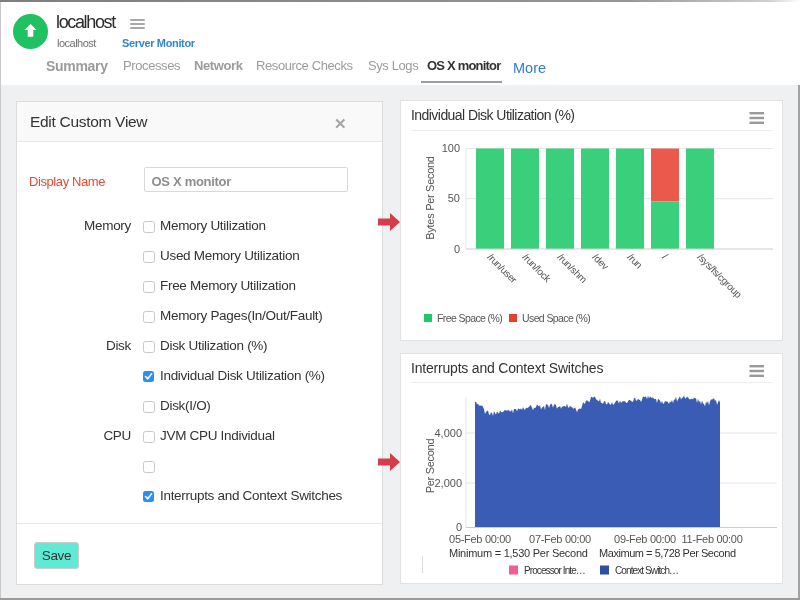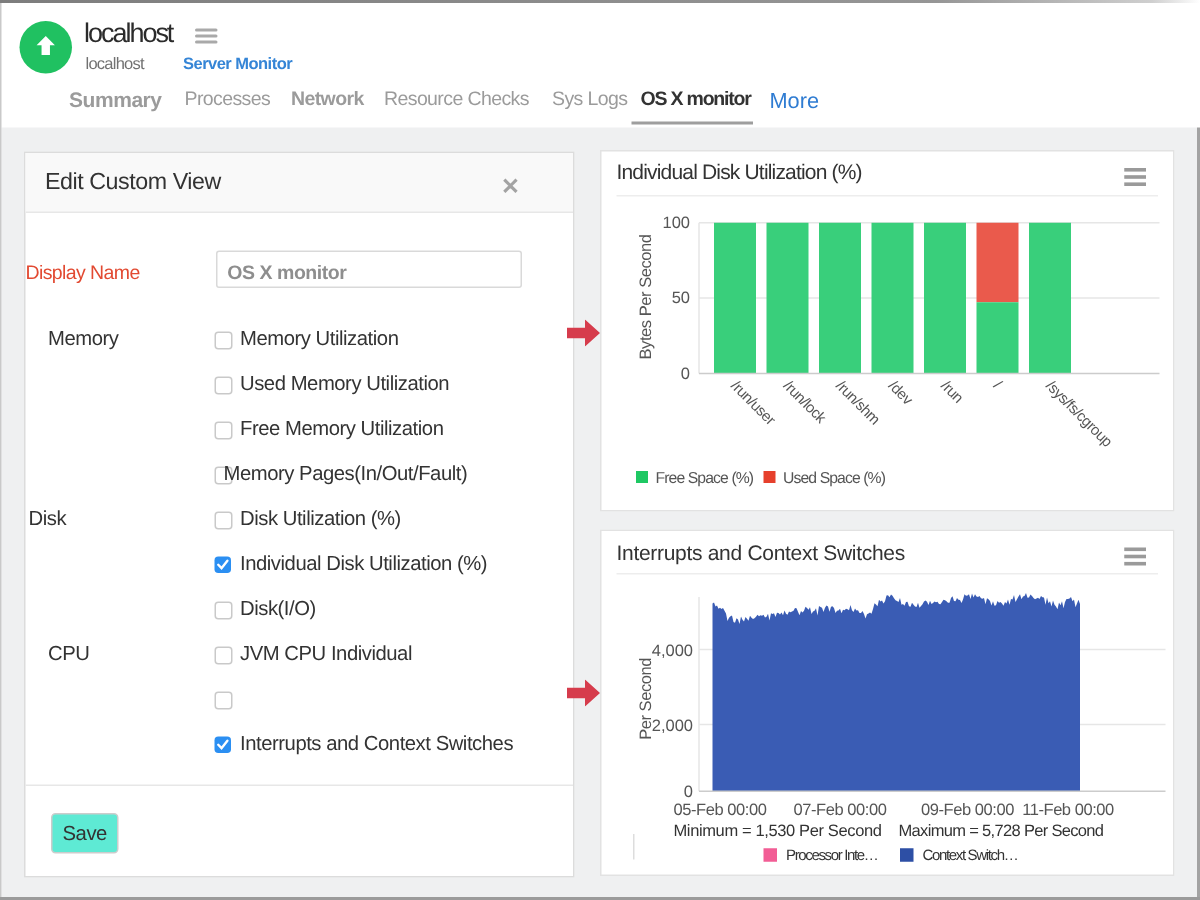--- a/index.html
+++ b/index.html
@@ -21,24 +21,24 @@
 .tab { top:58px; font-size:13px; color:#9b9b9b; font-weight:bold; letter-spacing:-0.4px; }
 #tabunder { left:421px; top:81px; width:81px; height:2px; background:#9e9e9e; }
 
 #content { left:1px; top:85px; width:797px; height:513px; background:#eff0f1; }
 
 #panel { left:16px; top:101px; width:367px; height:484px; background:#fff; border:1px solid #dcdcdc; }
 #phead { left:0; top:0; width:365px; height:40px; background:#f9f9f9; border-bottom:1px solid #e7e7e7; }
 #ptitle { left:13px; top:11px; font-size:15.5px; color:#333; letter-spacing:-0.3px; }
 #pclose { left:317px; top:12.5px; font-size:15px; color:#a3a3a3; font-weight:bold; }
 .flabel { font-size:13.5px; color:#333; letter-spacing:-0.3px; }
-#dnlabel { left:0px; top:72px; width:100px; text-align:left; font-size:13px; color:#e24a32; letter-spacing:-0.4px; }
+#dnlabel { left:0px; top:72px; width:100px; text-align:center; font-size:13px; color:#e24a32; letter-spacing:-0.4px; }
 #dninput { left:127px; top:64.5px; width:204px; height:25px; border:1px solid #d9d9d9; border-radius:2px;
   background:#fff; font-size:13px; color:#8e8e8e; font-weight:bold; line-height:28.5px; padding-left:6.5px; letter-spacing:-0.3px; }
-.grp { width:99px; text-align:left; }
+.grp { width:99px; text-align:right; }
 .cb { width:12px; height:12px; border:1px solid #c9c9c9; border-radius:2.5px; background:#fff; }
 .cbon { width:11px; height:11px; border-radius:2.5px; background:#2b8ff2; }
 .cbon svg { position:absolute; left:1px; top:1px; }
 #pfootline { left:0; top:421px; width:365px; height:1px; background:#e7e7e7; }
 #savebtn { left:17px; top:440px; width:45px; height:27px; background:#5eead4; border:1px solid #ccc;
   border-radius:3px; font-size:13.5px; color:#333; text-align:center; line-height:25px; letter-spacing:-0.3px; }
 
 .arrow { width:22px; height:18px; }
 
 #card1 { left:400px; top:100px; }
@@ -74,22 +74,22 @@
     <div class="abs" id="dnlabel">Display Name</div>
     <div class="abs" id="dninput">OS X monitor</div>
     <div class="abs flabel grp" style="left:15px; top:116px;">Memory</div>
     <div class="abs cb" style="left:126px; top:119px;"></div>
     <div class="abs flabel" style="left:143px; top:116px;">Memory Utilization</div>
     <div class="abs cb" style="left:126px; top:149px;"></div>
     <div class="abs flabel" style="left:143px; top:146px;">Used Memory Utilization</div>
     <div class="abs cb" style="left:126px; top:179px;"></div>
     <div class="abs flabel" style="left:143px; top:176px;">Free Memory Utilization</div>
     <div class="abs cb" style="left:126px; top:209px;"></div>
-    <div class="abs flabel" style="left:132px; top:206px;text-align:right;">Memory Pages(In/Out/Fault)</div>
-    <div class="abs flabel grp" style="left:2px; top:236px;">Disk</div>
+    <div class="abs flabel" style="left:143px; top:206px;text-align:right;">Memory Pages(In/Out/Fault)</div>
+    <div class="abs flabel grp" style="left:15px; top:236px;">Disk</div>
     <div class="abs cb" style="left:126px; top:239px;"></div>
     <div class="abs flabel" style="left:143px; top:236px;">Disk Utilization (%)</div>
     <div class="abs cbon" style="left:126px; top:269px;">
         <svg width="9" height="9" viewBox="0 0 9 9">
           <path d="M1.5 4.5 L3.7 6.8 L7.6 1.8" stroke="#fff" stroke-width="1.6" fill="none" stroke-linecap="round"></path>
         </svg>
       </div>
     <div class="abs flabel" style="left:143px; top:266px;">Individual Disk Utilization (%)</div>
     <div class="abs cb" style="left:126px; top:299px;"></div>
     <div class="abs flabel" style="left:143px; top:296px;">Disk(I/O)</div>

